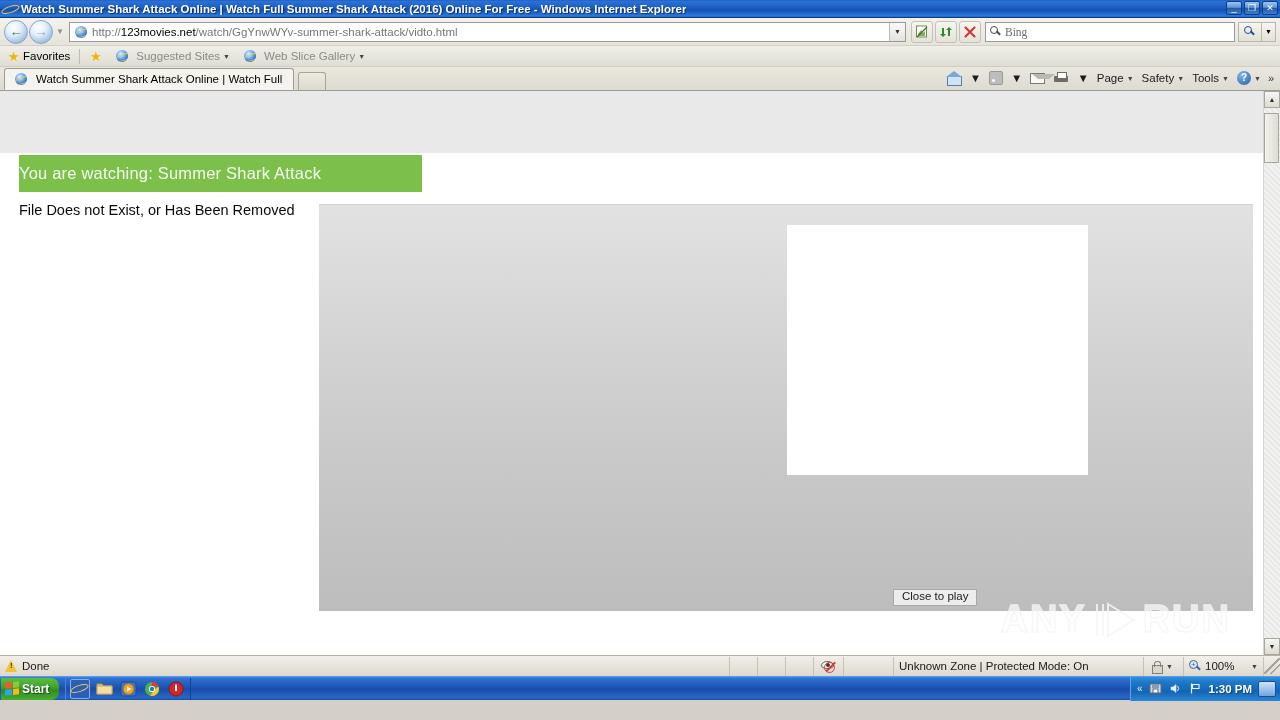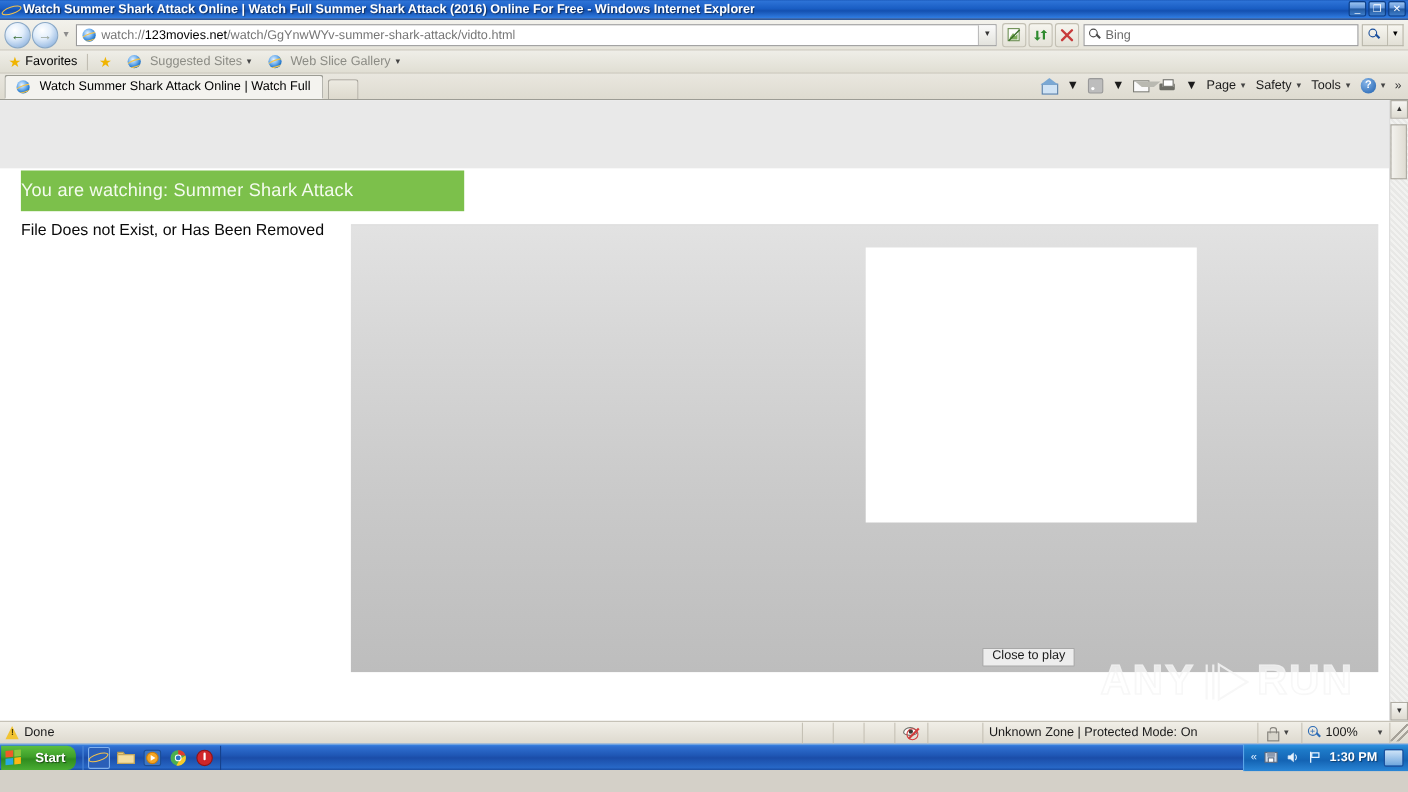--- a/index.html
+++ b/index.html
@@ -88,21 +88,21 @@
     border: 1px solid transparent; border-radius: 3px;
     display: flex; align-items: center; justify-content: center;
     background: linear-gradient(to bottom,#f6f5ef,#e4e2d8);
     border-color: #c3c0b4;
   }
   .search-wrap {
     width: 250px; height: 20px; background: #fff; border: 1px solid #9a9a9a;
     display: flex; align-items: center; margin-left: 4px; flex: 0 0 auto;
   }
   .search-wrap .mag { margin: 0 3px 0 4px; }
-  .search-ph { font-size: 11.5px; color: #6b6b6b; }
+  .search-ph { font-size: 11.5px; color: #6b6b6b; font-family: Liberation Serif, serif; }
   .search-go {
     width: 24px; height: 20px; margin-left: 3px; flex: 0 0 auto;
     background: linear-gradient(to bottom,#f7f6f0,#e2e0d6);
     border: 1px solid #b9b6aa; display: flex; align-items: center; justify-content: center;
   }
   .search-go2 {
     width: 14px; height: 20px; flex: 0 0 auto;
     background: linear-gradient(to bottom,#f7f6f0,#e2e0d6);
     border: 1px solid #b9b6aa; border-left: none;
     display: flex; align-items: center; justify-content: center; font-size: 7px;
@@ -368,21 +368,21 @@
   .mag.blue .ring { border-color: #1b4f9c; }
   .mag.blue .handle { background: #1b4f9c; }
 
   
   .taskbar {
     height: 24px; display: flex; align-items: center;
     background: linear-gradient(to bottom,#3b85e3 0%,#2f6fd0 8%,#1f57b5 42%,#1b4da8 52%,#2767c6 90%,#1a4ea5 100%);
     border-top: 1px solid #5a9ae8;
   }
   .start-btn {
-    height: 22px; display: flex; align-items: center; gap: 13px;
+    height: 22px; display: flex; align-items: center; gap: 3px;
     padding: 0 10px 0 4px; margin-left: 1px;
     background: linear-gradient(to bottom,#5bbf3e 0%,#3f9f2a 45%,#2f8c1e 55%,#49ad33 100%);
     border-radius: 0 8px 8px 0;
     color: #fff; font-weight: bold; font-size: 12px;
     text-shadow: 1px 1px 1px rgba(0,0,0,0.5);
   }
   .start-flag {
     width: 14px; height: 13px; position: relative; flex: 0 0 auto;
     display: grid; grid-template-columns: 1fr 1fr; grid-template-rows: 1fr 1fr; gap: 1px;
     transform: skewY(-6deg);
@@ -429,21 +429,21 @@
 
 <div class="navrow">
   <div class="navbtn">←</div>
   <div class="navbtn disabled">→</div>
   <div class="nav-caret">▼</div>
 
   <div class="addr-wrap">
     <span class="addr-icon">
         <span class="ie-swirl"></span>
       </span>
-    <span class="addr-text"><span>watch://</span><b>123movies.net</b><span>/watch/GgYnwWYv-summer-shark-attack/vidto.html</span></span>
+    <span class="addr-text"><span>http://</span><b>123movies.net</b><span>/watch/GgYnwWYv-summer-shark-attack/vidto.html</span></span>
     <div class="addr-drop" style="margin-left:auto">▼</div>
   </div>
 
   <div class="tool-sq">
     <svg width="14" height="14" viewBox="0 0 14 14">
       <rect x="1.5" y="1" width="10" height="11" fill="#fdfdfb" stroke="#6d8f54"></rect>
       <path d="M3 9 L6 5 L8 8 L10 6 L10 11 L3 11 Z" fill="#7fae5c"></path>
       <path d="M2 12 L12 2" stroke="#3b6f2a" stroke-width="1.3"></path>
     </svg>
   </div>

